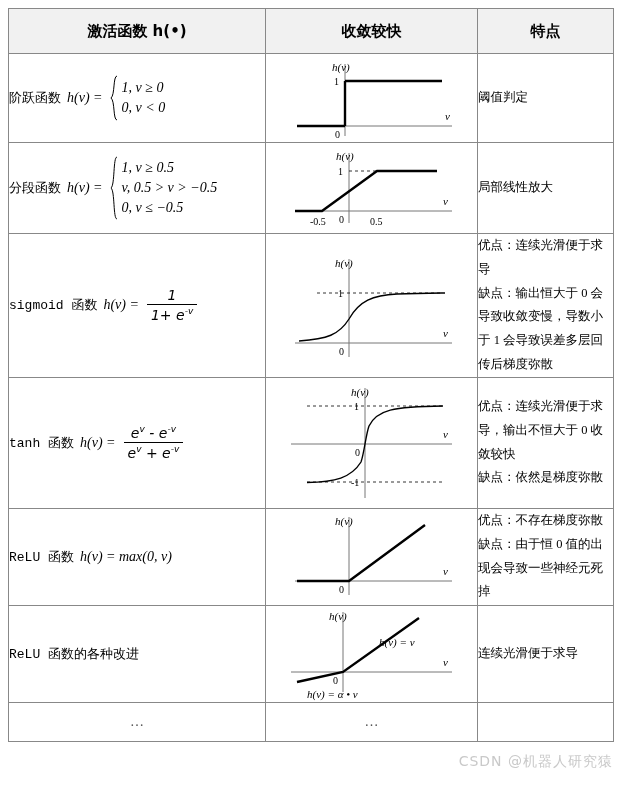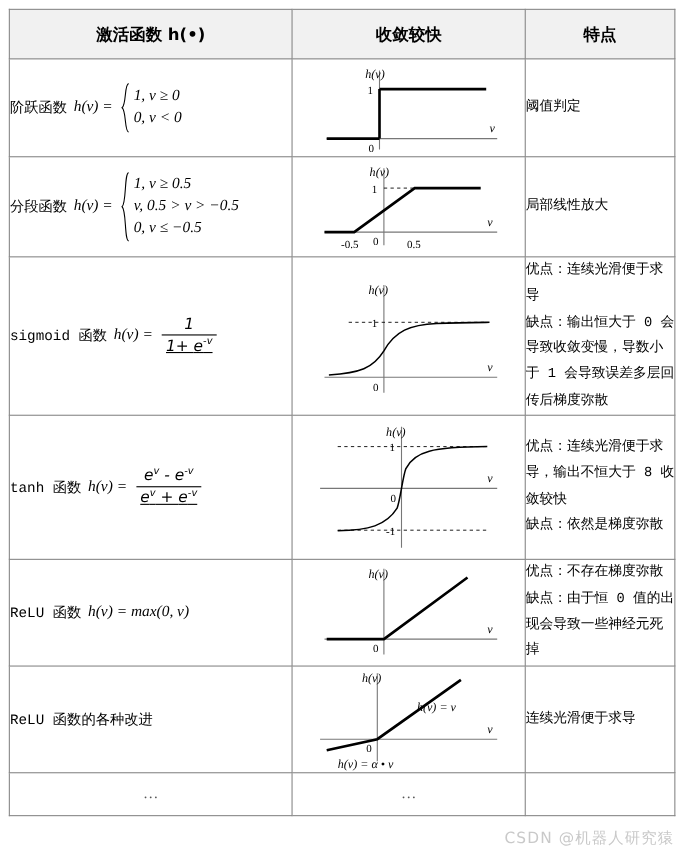--- a/index.html
+++ b/index.html
@@ -85,32 +85,32 @@
   .frac {
     display: inline-flex;
     flex-direction: column;
     align-items: center;
     vertical-align: middle;
     font-style: italic;
     font-size: 14px;
     margin: 0 2px;
   }
   .frac .num { padding: 0 4px 1px 4px; }
-  .frac .den { padding: 1px 4px 0 4px; border-top: 1px solid #000; text-decoration: underline; }
+  .frac .den { padding: 1px 4px 0 4px; border-top: 1px solid #000; }
 
   sup.ex {
     font-size: 9px;
     font-style: italic;
     vertical-align: super;
   }
 
   .note-cell {
     padding: 9px 8px;
     font-size: 12.5px;
-    font-family: Liberation Mono, monospace;
+    font-family: Liberation Serif, serif;
     line-height: 1.9;
   }
   .note-cell div { white-space: normal; }
 
   .shape-cell {
     padding: 4px 0;
     text-align: right;
   }
   .shape-cell svg { display: block; margin: 0 auto; }
 
@@ -277,21 +277,21 @@
           <line class="dash" x1="30" y1="104" x2="168" y2="104"></line>
           <path class="curve-thin" d="M30 104.5 C58 104 74 100 84 84 C87 76 89 56 92 48 C100 32 116 28.5 166 28"></path>
           <text class="lbl" x="74" y="18">h(v)</text>
           <text class="lbl" x="166" y="60">v</text>
           <text class="lbl-n" x="77" y="32">1</text>
           <text class="lbl-n" x="78" y="78">0</text>
           <text class="lbl-n" x="74" y="108">-1</text>
         </svg>
       </td>
       <td class="note-cell">
-        <div>优点：连续光滑便于求导，输出不恒大于 8 收敛较快</div>
+        <div>优点：连续光滑便于求导，输出不恒大于 0 收敛较快</div>
         <div>缺点：依然是梯度弥散</div>
       </td>
     </tr>
 
     <tr>
       <td class="fn-cell">
         <div class="fn-inline">
           <span class="fn-name">ReLU 函数</span>
           <span class="math">h(v) = max(0, v)</span>
         </div>

